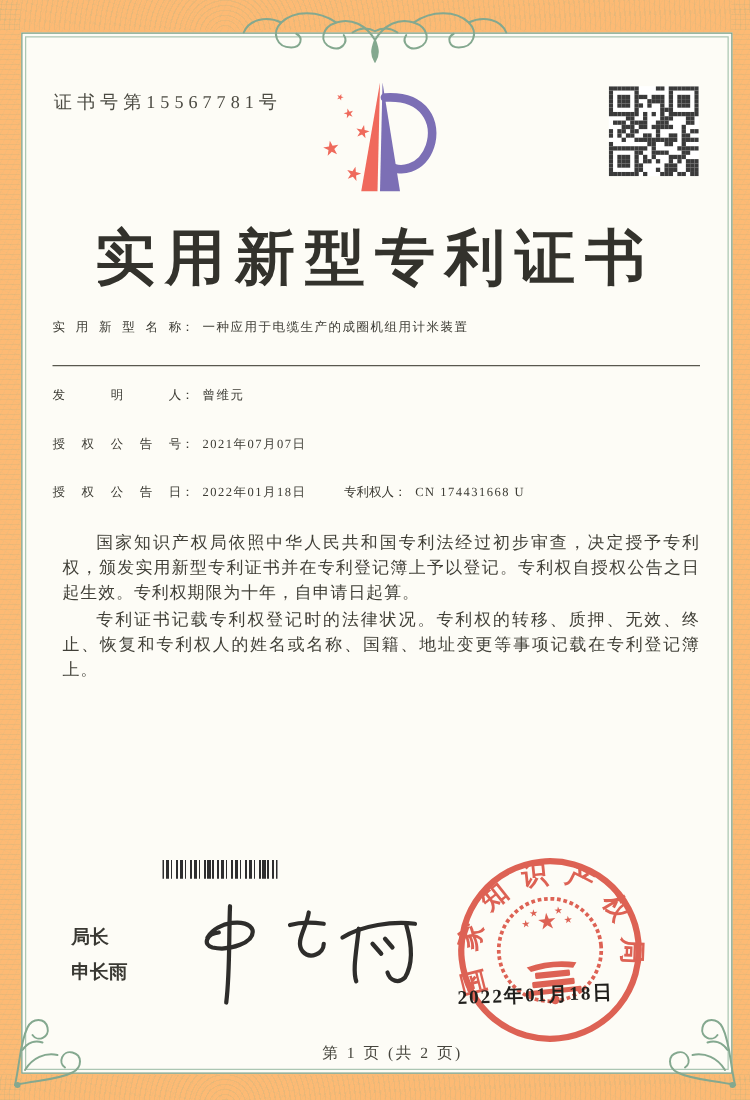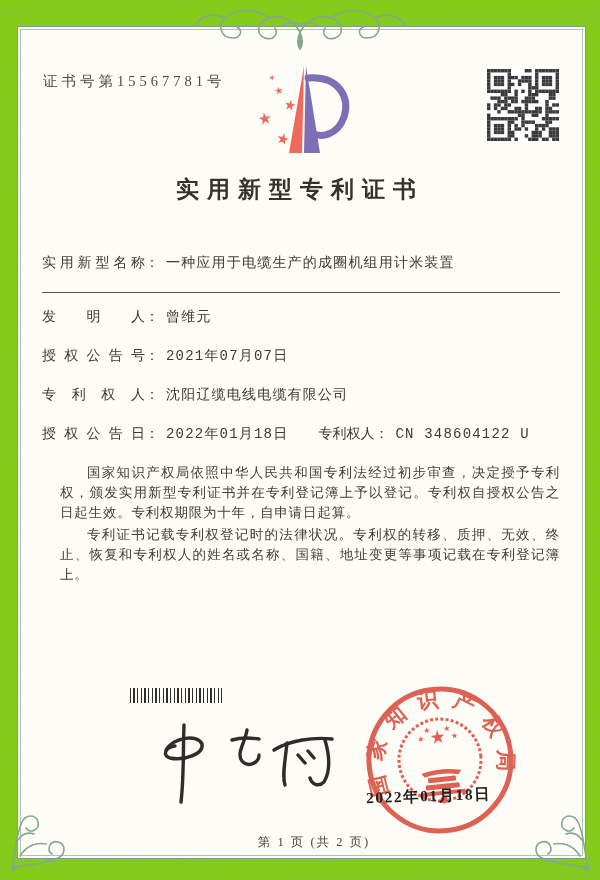--- a/index.html
+++ b/index.html
@@ -1,17 +1,17 @@
 <!DOCTYPE html>
 <html><head>
 <meta charset="utf-8">
 <style>
   html,body{margin:0;padding:0;}
   body{width:600px;height:880px;overflow:hidden;background:#eceadf;}
-  .page{position:relative;width:600px;height:880px;background:#84cc16;
+  .page{position:relative;width:600px;height:880px;background:#fdba74;
         font-family:"Liberation Serif","DejaVu Serif",serif;color:#3c3b34;}
   
   .page::before{content:"";position:absolute;inset:0;pointer-events:none;
     background:
       repeating-linear-gradient(115deg, rgba(138,176,149,.05) 0 1px, transparent 1px 5px),
       repeating-linear-gradient(25deg, rgba(138,176,149,.04) 0 1px, transparent 1px 7px);}
   
   .edge{position:absolute;pointer-events:none;opacity:.55;
     background:repeating-radial-gradient(circle at 30% 120%, rgba(120,168,135,.22) 0 1px, transparent 1px 4px);}
   .edge.top{left:0;top:0;width:600px;height:24px;}
@@ -27,33 +27,33 @@
   .orn-top{left:185px;top:2px;width:230px;height:50px;}
   .orn-bl{left:6px;top:810px;width:64px;height:64px;}
   .orn-br{left:530px;top:810px;width:64px;height:64px;transform:scaleX(-1);}
 
   .cert-no{position:absolute;left:43px;top:72px;font-size:14.5px;letter-spacing:4px;color:#4b4a42;}
 
   .logo{position:absolute;left:242px;top:58px;width:128px;height:106px;}
   .qr{position:absolute;left:487px;top:69px;width:72px;height:72px;background:#fff;}
 
   .title{position:absolute;left:0;top:174px;width:600px;text-align:center;
-         font-size:23px;font-weight:600;letter-spacing:8px;color:#33322c;}
+         font-size:48px;font-weight:600;letter-spacing:8px;color:#33322c;}
 
   .content{position:absolute;left:42px;top:253px;width:518px;}
-  .frow{line-height:20px;margin-bottom:19px;font-size:14px;white-space:nowrap;font-family:Liberation Mono, monospace;}
+  .frow{line-height:20px;margin-bottom:19px;font-size:10px;white-space:nowrap;}
   .flabel{display:inline-block;width:103px;text-align:justify;text-align-last:justify;vertical-align:top;}
   .fcolon{display:inline-block;margin-right:7px;}
   .fvalue{letter-spacing:1.2px;}
   .divider{border:none;border-top:1px solid #59584f;margin:8px 0 14px 0;height:0;}
   .grant .grp2{margin-left:30px;}
 
   .paras{margin-top:17px;font-size:13.5px;line-height:20px;text-align:justify;
          color:#403f37;letter-spacing:.8px;}
-  .paras p{margin:0 0 2px 18px;text-indent:2em;}
+  .paras p{margin:0 0 2px 8px;text-indent:2em;}
 
   .director{position:absolute;left:57px;top:736px;font-family:"Liberation Sans","DejaVu Sans",sans-serif;
             font-size:15px;font-weight:600;color:#3a3933;line-height:28px;}
   .barcode{position:absolute;left:130px;top:688px;width:92px;height:15px;
     background:repeating-linear-gradient(90deg,#2e2e2e 0 1.5px,transparent 1.5px 3px,#2e2e2e 3px 5.5px,transparent 5.5px 7px,#2e2e2e 7px 8px,transparent 8px 11px);}
   .signature{position:absolute;left:146px;top:710px;width:198px;height:98px;}
 
   .seal{position:absolute;left:360px;top:680px;width:160px;height:160px;
         opacity:.9;mix-blend-mode:multiply;transform:rotate(-6deg);}
   .seal-date{position:absolute;left:366px;top:786px;font-size:15.5px;font-weight:700;
@@ -369,33 +369,34 @@
     <div class="frow">
       <span class="flabel">实用新型名称</span><span class="fcolon">：</span><span class="fvalue">一种应用于电缆生产的成圈机组用计米装置</span>
     </div>
     <hr class="divider">
     <div class="frow">
       <span class="flabel">发明人</span><span class="fcolon">：</span><span class="fvalue">曾维元</span>
     </div>
     <div class="frow">
       <span class="flabel">授权公告号</span><span class="fcolon">：</span><span class="fvalue">2021年07月07日</span>
     </div>
-    <div class="frow">
-      <span class="flabel">专利权人</span><span class="fcolon">：</span><span class="fvalue">沈阳辽缆电线电缆有限公司</span>
-    </div>
     <div class="frow grant">
-      <span class="flabel">授权公告日</span><span class="fcolon">：</span><span class="fvalue">2022年01月18日</span><span class="grp2"><span>专利权人</span><span class="fcolon">：</span><span class="fvalue">CN 348604122 U</span></span>
+      <span class="flabel">授权公告日</span><span class="fcolon">：</span><span class="fvalue">2022年01月18日</span><span class="grp2"><span>专利权人</span><span class="fcolon">：</span><span class="fvalue">CN 174431668 U</span></span>
     </div>
 
     <div class="paras">
       <p>国家知识产权局依照中华人民共和国专利法经过初步审查，决定授予专利权，颁发实用新型专利证书并在专利登记簿上予以登记。专利权自授权公告之日起生效。专利权期限为十年，自申请日起算。</p>
       <p>专利证书记载专利权登记时的法律状况。专利权的转移、质押、无效、终止、恢复和专利权人的姓名或名称、国籍、地址变更等事项记载在专利登记簿上。</p>
     </div>
   </div>
 
+  <div class="director">
+    <div>局长</div>
+    <div>申长雨</div>
+  </div>
 
   <div class="barcode"></div>
 
   <svg class="signature" viewBox="0 0 198 98">
     <g fill="none" stroke="#2e2d2b" stroke-width="3.4" stroke-linecap="round">
       <path d="M20 40 C28 27 52 24 56 34 C58 44 38 51 24 48 C16 46 19 37 29 36"></path>
       <path d="M38 15 C37 40 38 68 35 92"></path>
       <path d="M86 30 C96 27 106 28 113 29"></path>
       <path d="M101 20 C99 33 90 43 96 51 C102 58 113 53 113 45"></path>
       <path d="M128 40 C144 30 168 27 186 29"></path>

